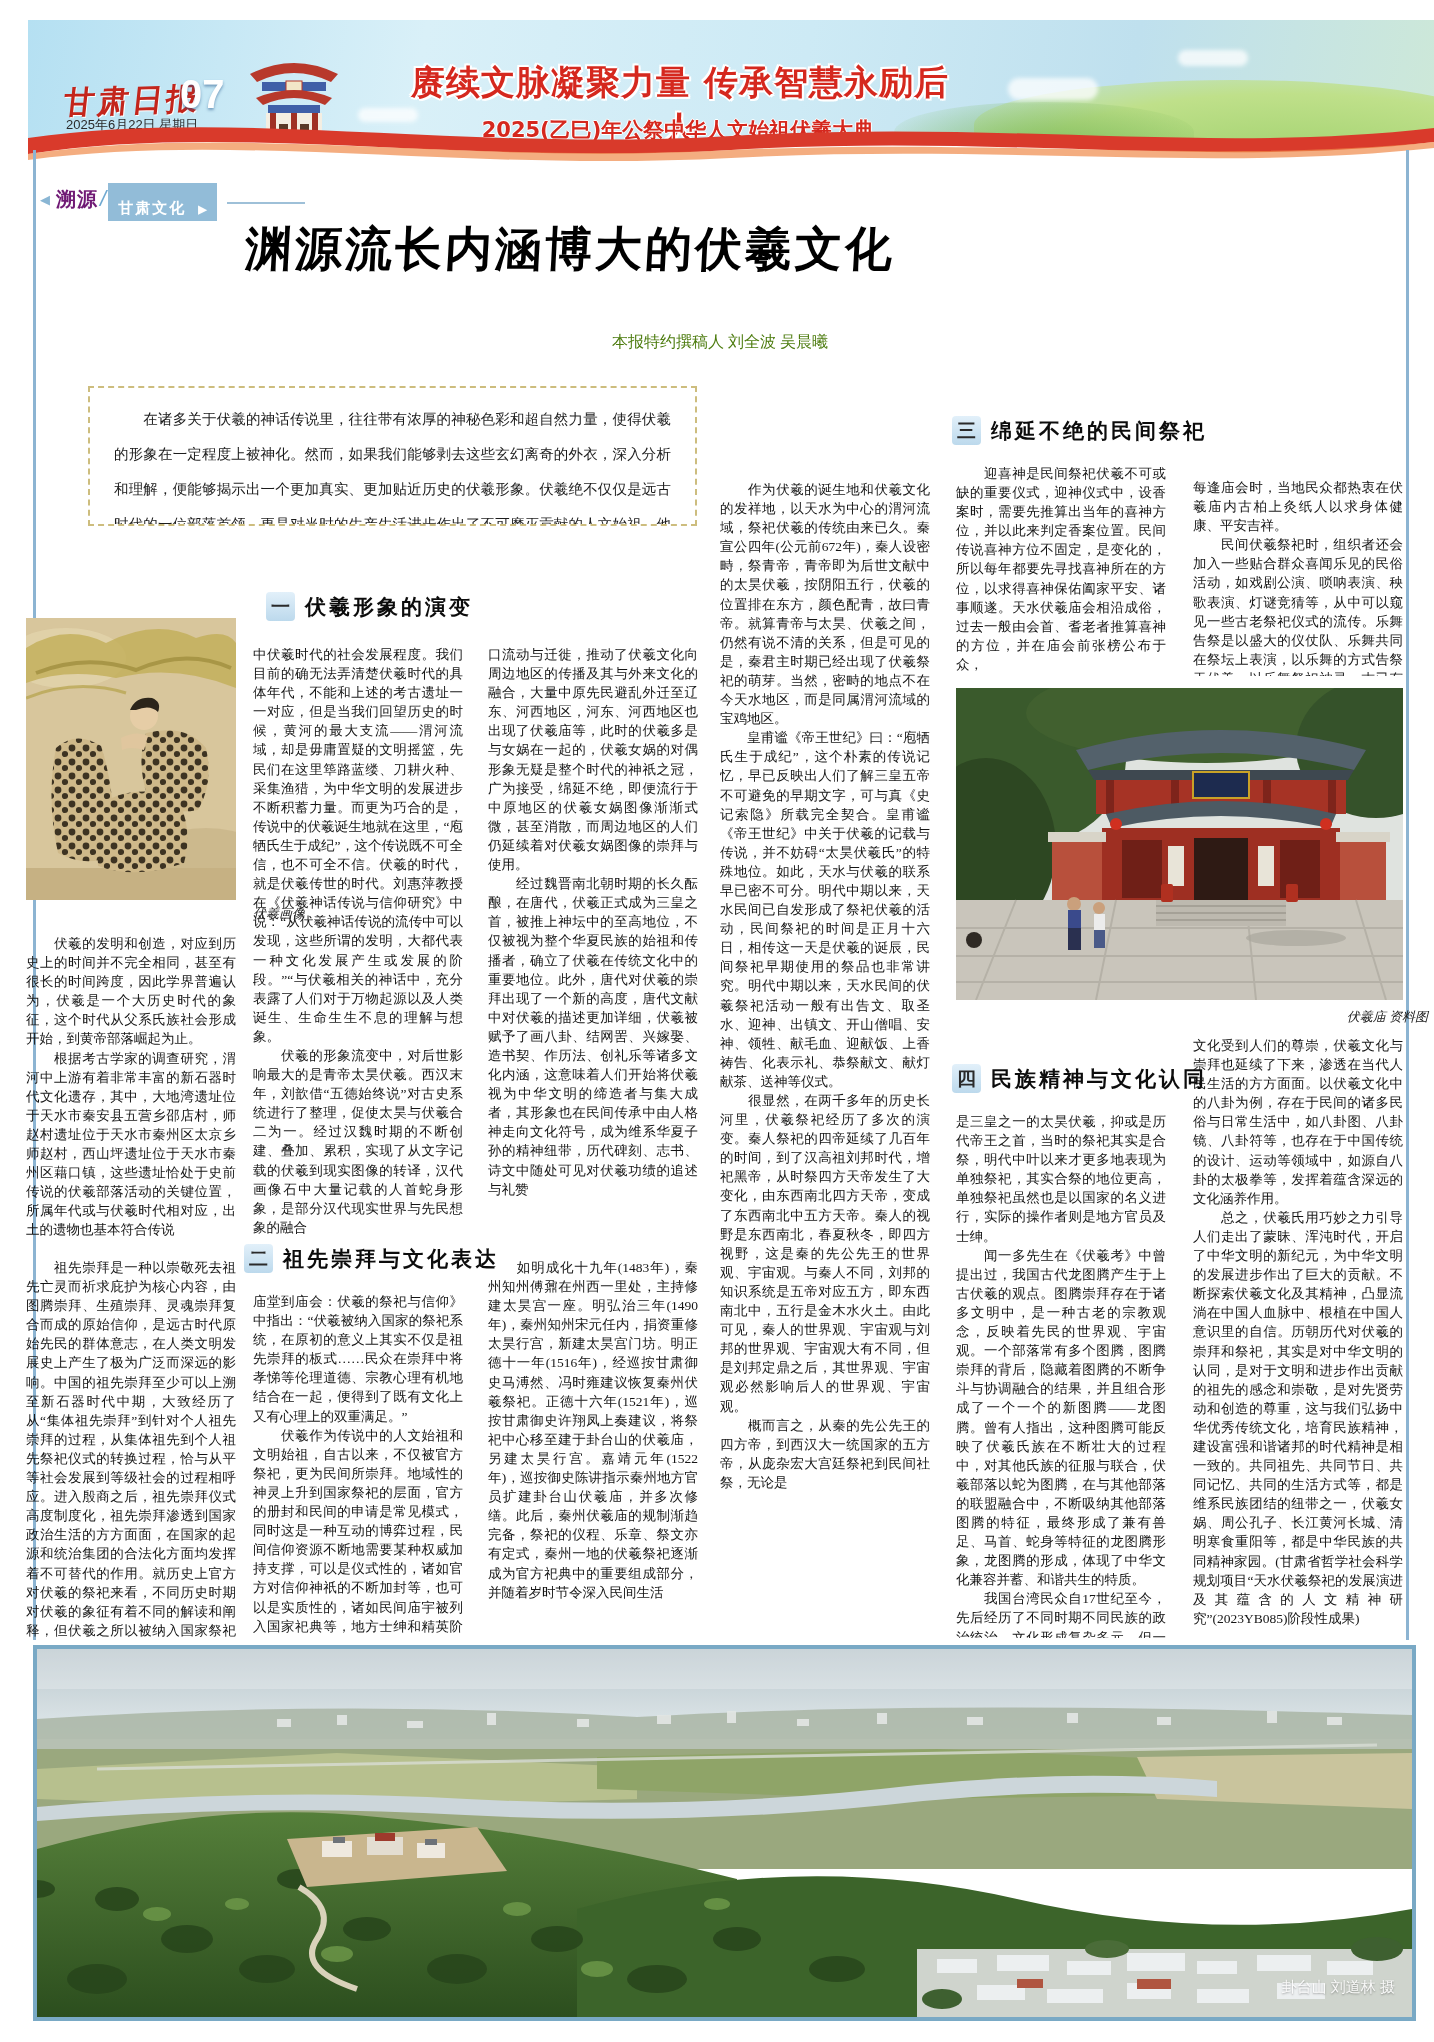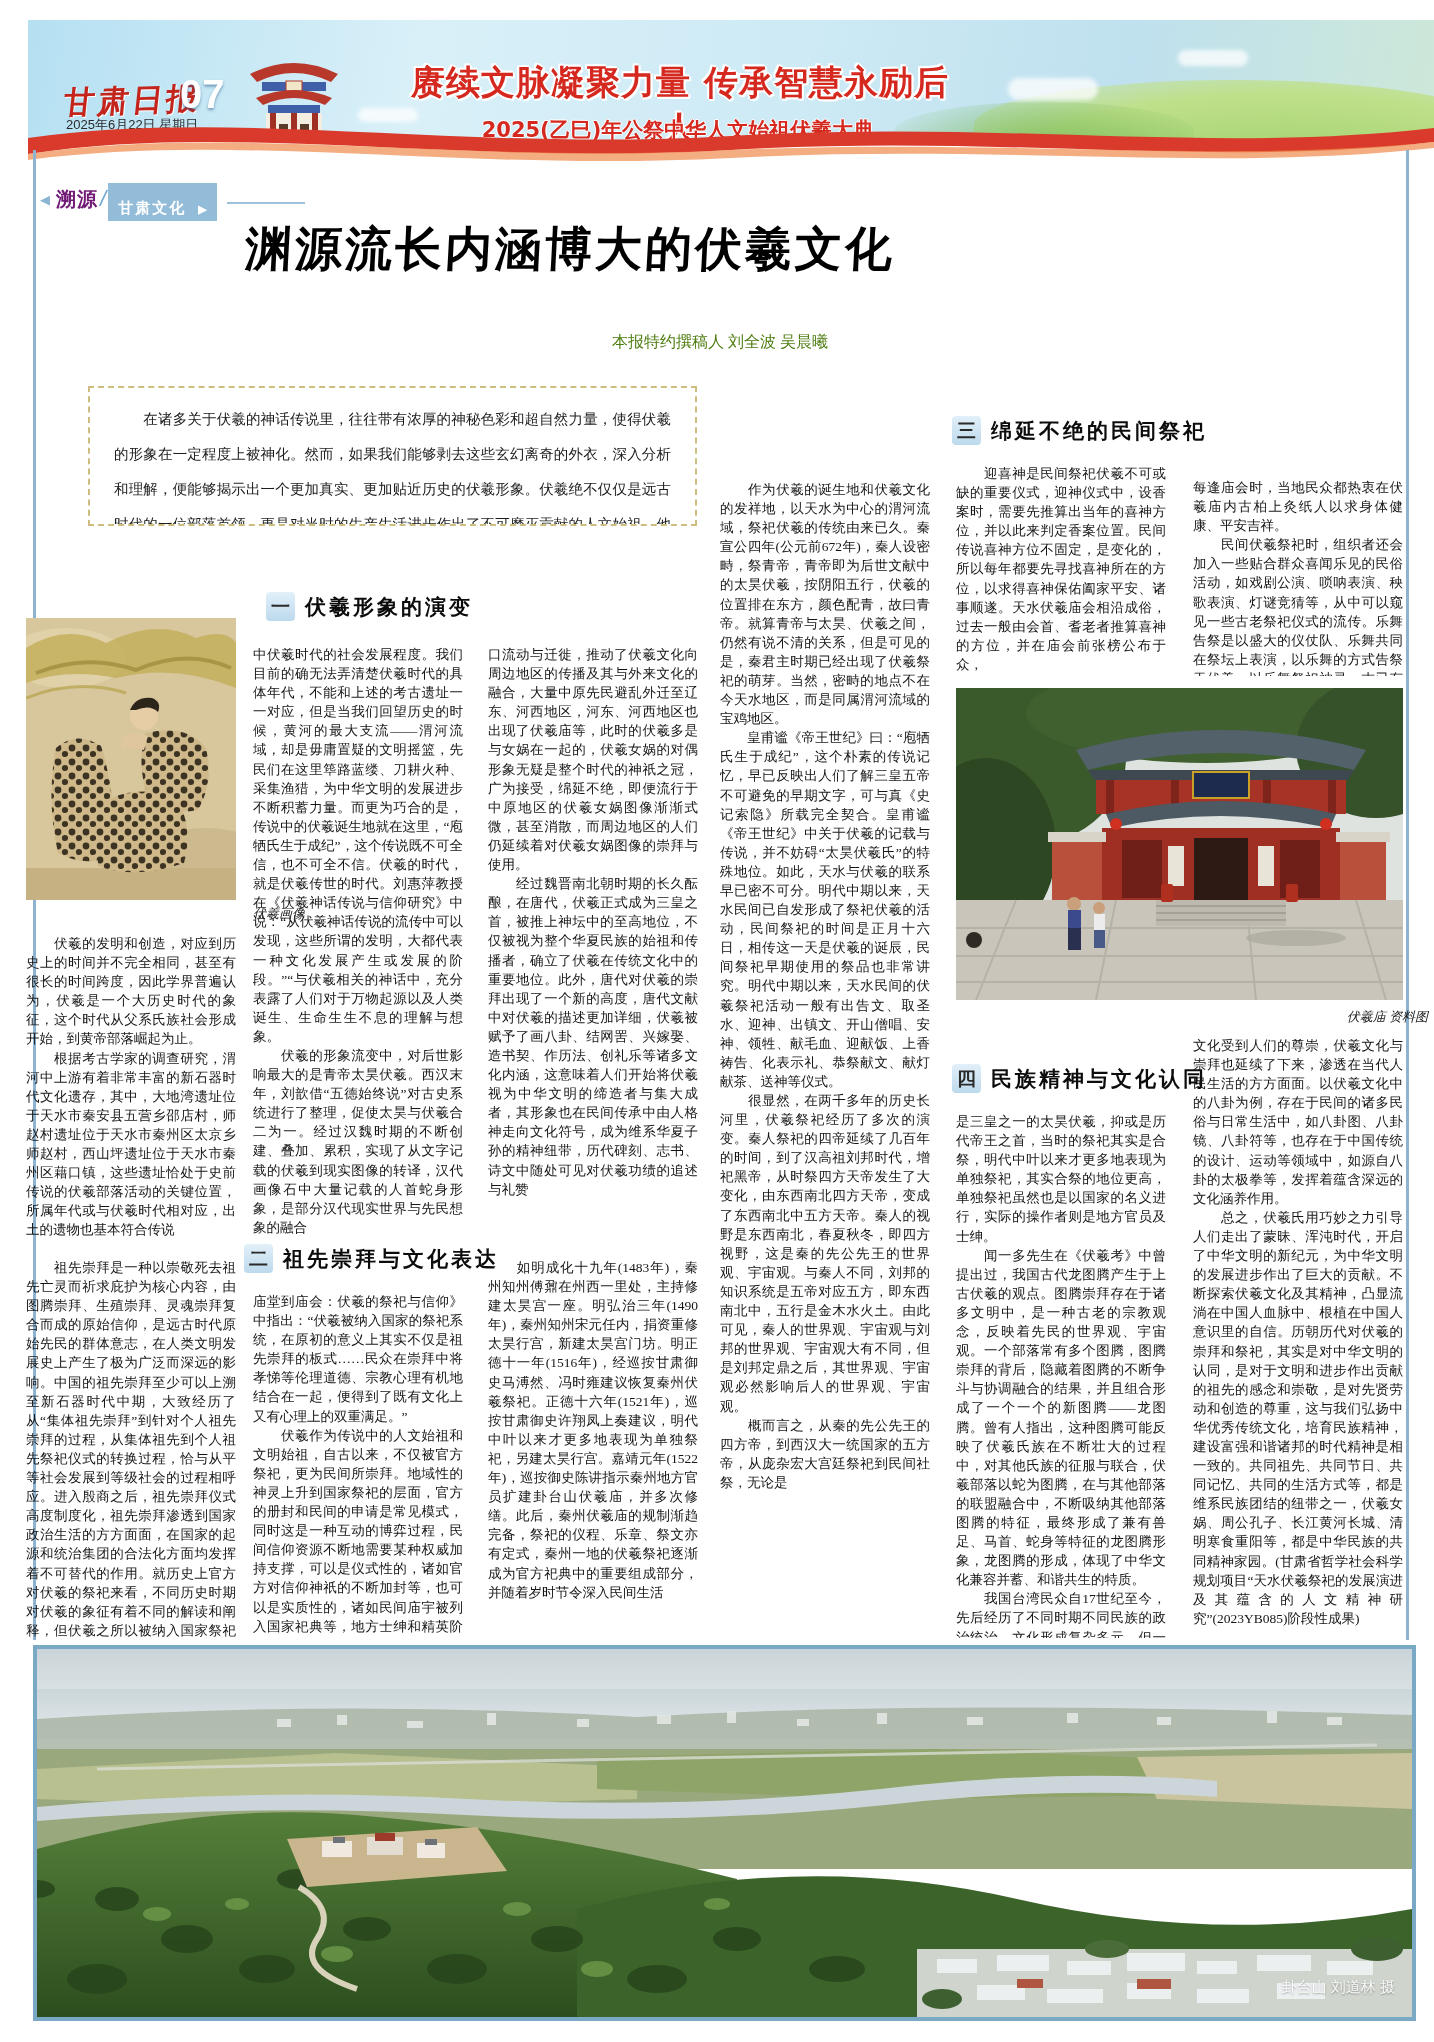--- a/index.html
+++ b/index.html
@@ -229,21 +229,21 @@
 
   <div class="col b-c1u">　　伏羲的发明和创造，对应到历史上的时间并不完全相同，甚至有很长的时间跨度，因此学界普遍认为，伏羲是一个大历史时代的象征，这个时代从父系氏族社会形成开始，到黄帝部落崛起为止。
 　　根据考古学家的调查研究，渭河中上游有着非常丰富的新石器时代文化遗存，其中，大地湾遗址位于天水市秦安县五营乡邵店村，师赵村遗址位于天水市秦州区太京乡师赵村，西山坪遗址位于天水市秦州区藉口镇，这些遗址恰处于史前传说的伏羲部落活动的关键位置，所属年代或与伏羲时代相对应，出土的遗物也基本符合传说</div>
   <div class="col b-c2u">中伏羲时代的社会发展程度。我们目前的确无法弄清楚伏羲时代的具体年代，不能和上述的考古遗址一一对应，但是当我们回望历史的时候，黄河的最大支流——渭河流域，却是毋庸置疑的文明摇篮，先民们在这里筚路蓝缕、刀耕火种、采集渔猎，为中华文明的发展进步不断积蓄力量。而更为巧合的是，传说中的伏羲诞生地就在这里，“庖牺氏生于成纪”，这个传说既不可全信，也不可全不信。伏羲的时代，就是伏羲传世的时代。刘惠萍教授在《伏羲神话传说与信仰研究》中说：“从伏羲神话传说的流传中可以发现，这些所谓的发明，大都代表一种文化发展产生或发展的阶段。”“与伏羲相关的神话中，充分表露了人们对于万物起源以及人类诞生、生命生生不息的理解与想象。
 　　伏羲的形象流变中，对后世影响最大的是青帝太昊伏羲。西汉末年，刘歆借“五德始终说”对古史系统进行了整理，促使太昊与伏羲合二为一。经过汉魏时期的不断创建、叠加、累积，实现了从文字记载的伏羲到现实图像的转译，汉代画像石中大量记载的人首蛇身形象，是部分汉代现实世界与先民想象的融合</div>
   <div class="col b-c3u">口流动与迁徙，推动了伏羲文化向周边地区的传播及其与外来文化的融合，大量中原先民避乱外迁至辽东、河西地区，河东、河西地区也出现了伏羲庙等，此时的伏羲多是与女娲在一起的，伏羲女娲的对偶形象无疑是整个时代的神祇之冠，广为接受，绵延不绝，即便流行于中原地区的伏羲女娲图像渐渐式微，甚至消散，而周边地区的人们仍延续着对伏羲女娲图像的崇拜与使用。
 　　经过魏晋南北朝时期的长久酝酿，在唐代，伏羲正式成为三皇之首，被推上神坛中的至高地位，不仅被视为整个华夏民族的始祖和传播者，确立了伏羲在传统文化中的重要地位。此外，唐代对伏羲的崇拜出现了一个新的高度，唐代文献中对伏羲的描述更加详细，伏羲被赋予了画八卦、结网罟、兴嫁娶、造书契、作历法、创礼乐等诸多文化内涵，这意味着人们开始将伏羲视为中华文明的缔造者与集大成者，其形象也在民间传承中由人格神走向文化符号，成为维系华夏子孙的精神纽带，历代碑刻、志书、诗文中随处可见对伏羲功绩的追述与礼赞</div>
   <div class="col b-c1l">　　祖先崇拜是一种以崇敬死去祖先亡灵而祈求庇护为核心内容，由图腾崇拜、生殖崇拜、灵魂崇拜复合而成的原始信仰，是远古时代原始先民的群体意志，在人类文明发展史上产生了极为广泛而深远的影响。中国的祖先崇拜至少可以上溯至新石器时代中期，大致经历了从“集体祖先崇拜”到针对个人祖先崇拜的过程，从集体祖先到个人祖先祭祀仪式的转换过程，恰与从平等社会发展到等级社会的过程相呼应。进入殷商之后，祖先崇拜仪式高度制度化，祖先崇拜渗透到国家政治生活的方方面面，在国家的起源和统治集团的合法化方面均发挥着不可替代的作用。就历史上官方对伏羲的祭祀来看，不同历史时期对伏羲的象征有着不同的解读和阐释，但伏羲之所以被纳入国家祭祀系统，归根结底还是源于其开创文明的圣王属性。谭德贵教授在《从</div>
   <div class="col b-c2l">庙堂到庙会：伏羲的祭祀与信仰》中指出：“伏羲被纳入国家的祭祀系统，在原初的意义上其实不仅是祖先崇拜的板式……民众在崇拜中将孝悌等伦理道德、宗教心理有机地结合在一起，便得到了既有文化上又有心理上的双重满足。”
 　　伏羲作为传说中的人文始祖和文明始祖，自古以来，不仅被官方祭祀，更为民间所崇拜。地域性的神灵上升到国家祭祀的层面，官方的册封和民间的申请是常见模式，同时这是一种互动的博弈过程，民间信仰资源不断地需要某种权威加持支撑，可以是仪式性的，诸如官方对信仰神祇的不断加封等，也可以是实质性的，诸如民间庙宇被列入国家祀典等，地方士绅和精英阶层的权力展示体现在官方赐匾和仪式的标准化。</div>
-  <div class="col b-c3l">　　如明成化十九年(1483年)，秦州知州傅鼐在州西一里处，主持修建太昊宫一座。明弘治三年(1490年)，秦州知州宋元任内，捐资重修太昊行宫，新建太昊宫门坊。明正德十一年(1516年)，经巡按甘肃御史马溥然、冯时雍建议恢复秦州伏羲祭祀。正德十六年(1521年)，巡按甘肃御史许翔凤上奏建议，明代中叶以来才更多地表现为单独祭祀，另建太昊行宫。嘉靖元年(1522年)，巡按御史陈讲指示秦州地方官员扩建卦台山伏羲庙，并多次修缮。此后，秦州伏羲庙的规制渐趋完备，祭祀的仪程、乐章、祭文亦有定式，秦州一地的伏羲祭祀逐渐成为官方祀典中的重要组成部分，并随着岁时节令深入民间生活</div>
+  <div class="col b-c3l">　　如明成化十九年(1483年)，秦州知州傅鼐在州西一里处，主持修建太昊宫一座。明弘治三年(1490年)，秦州知州宋元任内，捐资重修太昊行宫，新建太昊宫门坊。明正德十一年(1516年)，经巡按甘肃御史马溥然、冯时雍建议恢复秦州伏羲祭祀。正德十六年(1521年)，巡按甘肃御史许翔凤上奏建议，将祭祀中心移至建于卦台山的伏羲庙，另建太昊行宫。嘉靖元年(1522年)，巡按御史陈讲指示秦州地方官员扩建卦台山伏羲庙，并多次修缮。此后，秦州伏羲庙的规制渐趋完备，祭祀的仪程、乐章、祭文亦有定式，秦州一地的伏羲祭祀逐渐成为官方祀典中的重要组成部分，并随着岁时节令深入民间生活</div>
   <div class="col b-c4">　　作为伏羲的诞生地和伏羲文化的发祥地，以天水为中心的渭河流域，祭祀伏羲的传统由来已久。秦宣公四年(公元前672年)，秦人设密畤，祭青帝，青帝即为后世文献中的太昊伏羲，按阴阳五行，伏羲的位置排在东方，颜色配青，故曰青帝。就算青帝与太昊、伏羲之间，仍然有说不清的关系，但是可见的是，秦君主时期已经出现了伏羲祭祀的萌芽。当然，密畤的地点不在今天水地区，而是同属渭河流域的宝鸡地区。
 　　皇甫谧《帝王世纪》曰：“庖牺氏生于成纪”，这个朴素的传说记忆，早已反映出人们了解三皇五帝不可避免的早期文字，可与真《史记索隐》所载完全契合。皇甫谧《帝王世纪》中关于伏羲的记载与传说，并不妨碍“太昊伏羲氏”的特殊地位。如此，天水与伏羲的联系早已密不可分。明代中期以来，天水民间已自发形成了祭祀伏羲的活动，民间祭祀的时间是正月十六日，相传这一天是伏羲的诞辰，民间祭祀早期使用的祭品也非常讲究。明代中期以来，天水民间的伏羲祭祀活动一般有出告文、取圣水、迎神、出镇文、开山僧唱、安神、领牲、献毛血、迎献饭、上香祷告、化表示礼、恭祭献文、献灯献茶、送神等仪式。
 　　很显然，在两千多年的历史长河里，伏羲祭祀经历了多次的演变。秦人祭祀的四帝延续了几百年的时间，到了汉高祖刘邦时代，增祀黑帝，从时祭四方天帝发生了大变化，由东西南北四方天帝，变成了东西南北中五方天帝。秦人的视野是东西南北，春夏秋冬，即四方视野，这是秦的先公先王的世界观、宇宙观。与秦人不同，刘邦的知识系统是五帝对应五方，即东西南北中，五行是金木水火土。由此可见，秦人的世界观、宇宙观与刘邦的世界观、宇宙观大有不同，但是刘邦定鼎之后，其世界观、宇宙观必然影响后人的世界观、宇宙观。
 　　概而言之，从秦的先公先王的四方帝，到西汉大一统国家的五方帝，从庞杂宏大宫廷祭祀到民间社祭，无论是</div>
   <div class="col b-c5u">　　迎喜神是民间祭祀伏羲不可或缺的重要仪式，迎神仪式中，设香案时，需要先推算出当年的喜神方位，并以此来判定香案位置。民间传说喜神方位不固定，是变化的，所以每年都要先寻找喜神所在的方位，以求得喜神保佑阖家平安、诸事顺遂。天水伏羲庙会相沿成俗，过去一般由会首、耆老者推算喜神的方位，并在庙会前张榜公布于众，</div>
   <div class="col b-c6u">每逢庙会时，当地民众都热衷在伏羲庙内古柏上灸纸人以求身体健康、平安吉祥。
 　　民间伏羲祭祀时，组织者还会加入一些贴合群众喜闻乐见的民俗活动，如戏剧公演、唢呐表演、秧歌表演、灯谜竞猜等，从中可以窥见一些古老祭祀仪式的流传。乐舞告祭是以盛大的仪仗队、乐舞共同在祭坛上表演，以乐舞的方式告祭于伏羲。以乐舞祭祀神灵，古已有之。</div>
   <div class="col b-c5l">是三皇之一的太昊伏羲，抑或是历代帝王之首，当时的祭祀其实是合祭，明代中叶以来才更多地表现为单独祭祀，其实合祭的地位更高，单独祭祀虽然也是以国家的名义进行，实际的操作者则是地方官员及士绅。
 　　闻一多先生在《伏羲考》中曾提出过，我国古代龙图腾产生于上古伏羲的观点。图腾崇拜存在于诸多文明中，是一种古老的宗教观念，反映着先民的世界观、宇宙观。一个部落常有多个图腾，图腾崇拜的背后，隐藏着图腾的不断争斗与协调融合的结果，并且组合形成了一个一个的新图腾——龙图腾。曾有人指出，这种图腾可能反映了伏羲氏族在不断壮大的过程中，对其他氏族的征服与联合，伏羲部落以蛇为图腾，在与其他部落的联盟融合中，不断吸纳其他部落图腾的特征，最终形成了兼有兽足、马首、蛇身等特征的龙图腾形象，龙图腾的形成，体现了中华文化兼容并蓄、和谐共生的特质。
 　　我国台湾民众自17世纪至今，先后经历了不同时期不同民族的政治统治，文化形成复杂多元，但一直以来保留着华夏民族的文化传统，许许多多的台湾同胞敬仰人文始祖伏羲</div>

